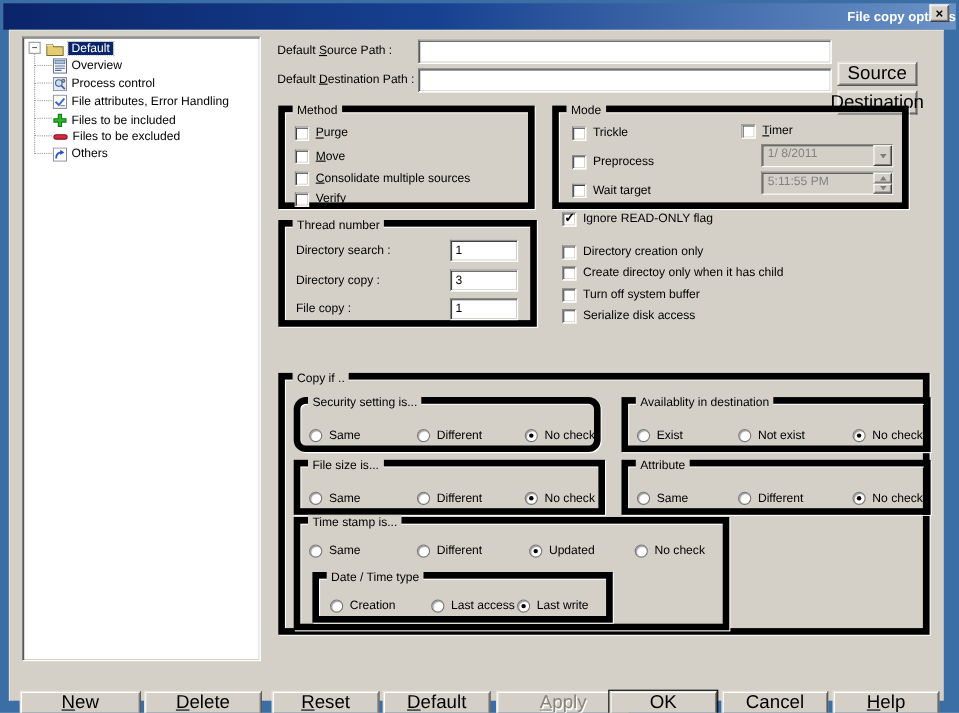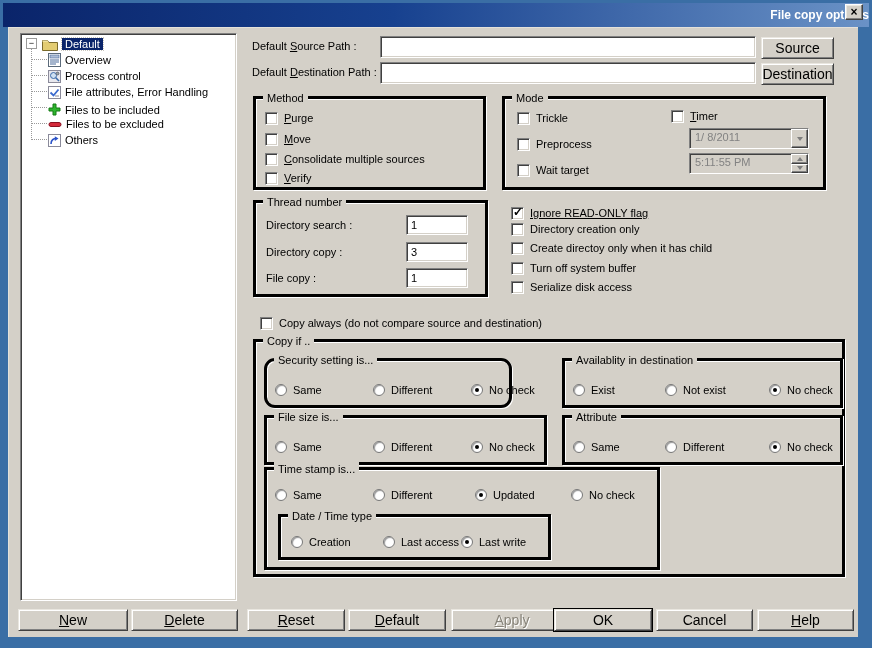--- a/index.html
+++ b/index.html
@@ -31,28 +31,29 @@
   .sunkenfield{
     position:absolute;box-sizing:border-box;background:#fff;
     border:1px solid;border-color:#808080 #fff #fff #808080;
     box-shadow:inset 1px 1px 0 #404040,inset -1px -1px 0 #d4d0c8;
     font-family:"Liberation Sans",sans-serif;font-size:11px;padding:2px 4px;outline:none;
   }
   .btn{
     position:absolute;height:22px;box-sizing:border-box;background:#d4d0c8;
     border:1px solid;border-color:#e9e6df #404040 #404040 #e9e6df;
     box-shadow:inset 1px 1px 0 #fff,inset -1px -1px 0 #808080;
-    display:flex;align-items:center;justify-content:center;font-size:14px;
+    display:flex;align-items:center;justify-content:center;font-size:17px;
     cursor:default;
+    margin-top:19px;
   }
   .btn.default-btn{outline:1px solid #000;}
   .btn.disabled{color:#878379;text-shadow:1px 1px 0 #fff;}
   .gb{
     position:absolute;box-sizing:border-box;
-    border:3px solid #000000;
+    border:6px solid #000000;
     box-shadow:1px 1px 0 #fff,inset 1px 1px 0 #fff;
   }
   .gb>.legend{
     position:absolute;top:-8px;left:7px;background:#d4d0c8;padding:0 4px;
     line-height:14px;white-space:nowrap;
   }
   .row{position:absolute;display:flex;align-items:center;gap:6px;height:14px;white-space:nowrap;}
   .cb{
     width:13px;height:13px;box-sizing:border-box;flex:none;position:relative;
     background:#fff;border:1px solid;border-color:#808080 #fff #fff #808080;
@@ -261,50 +262,46 @@
   <div class="gb" style="left:245px;top:173px;width:235px;height:97px;">
     <span class="legend">Thread number</span>
     <span class="slabel" style="left:10px;top:16px;">Directory search :</span>
     <input class="sunkenfield" style="left: 150px; top: 12px; width: 62px; height: 20px;" value="1">
     <span class="slabel" style="left:10px;top:43px;">Directory copy :</span>
     <input class="sunkenfield" style="left: 150px; top: 39px; width: 62px; height: 20px;" value="3">
     <span class="slabel" style="left:10px;top:69px;">File copy :</span>
     <input class="sunkenfield" style="left: 150px; top: 65px; width: 62px; height: 20px;" value="1">
   </div>
 
-  <div class="row" style="left:503px;top:179px;text-decoration:underline;">
+  <div class="row" style="left:503px;top:165px;">
     <span class="cb on"></span>
     <span class="lbl">Ignore READ-ONLY flag</span>
   </div>
   <div class="row" style="left:503px;top:195px;">
     <span class="cb"></span>
     <span class="lbl">Directory creation only</span>
   </div>
   <div class="row" style="left:503px;top:214px;">
     <span class="cb"></span>
     <span class="lbl">Create directoy only when it has child</span>
   </div>
   <div class="row" style="left:503px;top:234px;">
     <span class="cb"></span>
     <span class="lbl">Turn off system buffer</span>
   </div>
   <div class="row" style="left:503px;top:253px;">
     <span class="cb"></span>
     <span class="lbl">Serialize disk access</span>
   </div>
 
-  <div class="row" style="left:252px;top:289px;">
-    <span class="cb"></span>
-    <span class="lbl">Copy always (do not compare source and destination)</span>
-  </div>
 
   <div class="gb" style="left:245px;top:312px;width:592px;height:238px;">
     <span class="legend">Copy if ..</span>
 
-    <div class="gb" style="left:8px;top:16px;width:248px;height:50px;border-radius:11px;">
+    <div class="gb" style="left:8px;top:16px;width:279px;height:50px;border-radius:11px;">
       <span class="legend">Security setting is...</span>
       <div class="row" style="left:8px;top:22px;">
         <span class="radio"></span>
         <span class="lbl">Same</span>
       </div>
       <div class="row" style="left:106px;top:22px;">
         <span class="radio"></span>
         <span class="lbl">Different</span>
       </div>
       <div class="row" style="left:204px;top:22px;">

